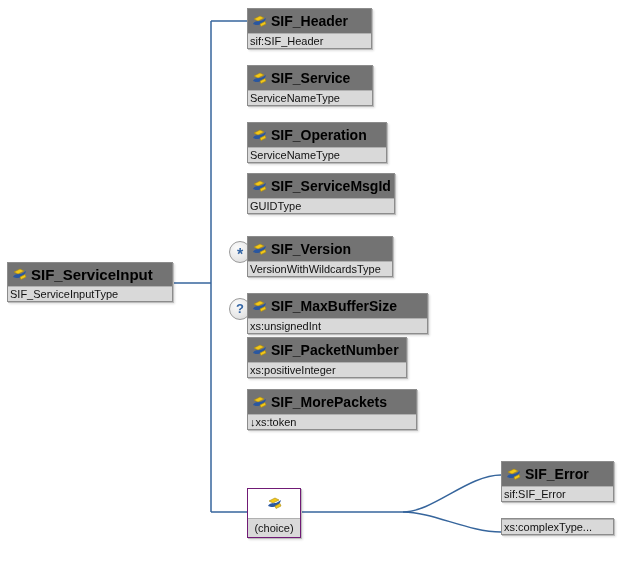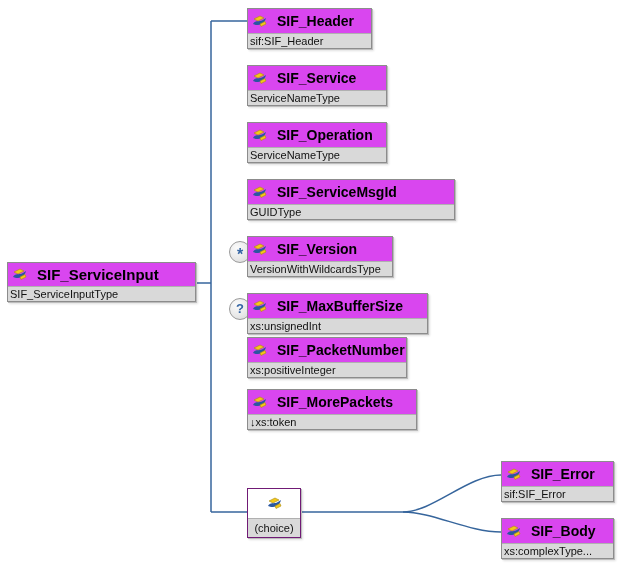--- a/index.html
+++ b/index.html
@@ -8,22 +8,22 @@
     font-family:"Liberation Sans", sans-serif; overflow:hidden;
   }
   svg.wires { position:absolute; left:0; top:0; z-index:0; }
 
   .node {
     position:absolute; z-index:2; box-sizing:border-box;
     border:1px solid #8c8c8c; background:#ffffff;
     box-shadow:1px 1px 0 #bdbdbd, 2px 2px 2px rgba(0,0,0,0.12);
   }
   .node-title {
-    display:flex; align-items:center; gap:10px;
-    height:24px; padding:0 5px 0 4px; background:#d946ef;
+    display:flex; align-items:center; gap:4px;
+    height:24px; padding:0 5px 0 4px; background:#737373;
     font-weight:bold; font-size:14px; color:#000; white-space:nowrap;
   }
   .node-sub {
     height:14px; line-height:14px; background:#d9d9d9;
     border-top:1px solid #b0b0b0; font-size:11px; padding:0 2px;
     color:#111; white-space:nowrap; overflow:hidden;
   }
   .root .node-title { height:23px; font-size:15px; }
 
   .choice-node { position:absolute; z-index:2; box-sizing:border-box;
@@ -54,21 +54,21 @@
       <path d="M174,283 H211"></path>
       <path d="M211,21 V512"></path>
       <path d="M211,21 H247"></path>
       <path d="M211,512 H247"></path>
       <path d="M301,512 H403"></path>
       <path d="M403,512 C433,512 468,475 501,475"></path>
       <path d="M403,512 C433,512 468,532 501,532"></path>
     </g>
   </svg>
 
-  <div class="node root" style="left:7px;top:262px;width:189px">
+  <div class="node root" style="left:7px;top:262px;width:166px">
     <div class="node-title">
       <span class="icon">
         <svg width="15" height="13" viewBox="0 0 15 13">
           <polygon points="2,4 8,1 12,3 6,6" fill="#f3c819" stroke="#a98a10" stroke-width="0.6"></polygon>
           <path d="M1,9 C3,5 7,7 10,5.5 C12,4.5 13,3.5 14,3 C13,7 10,10 6,10 C4,10 2,9.5 1,9 Z" fill="#2a57a0"></path>
           <polygon points="8,9 13,6.5 14,9 9,11.5" fill="#f3c819" stroke="#a98a10" stroke-width="0.6"></polygon>
         </svg>
       </span>
       <span>SIF_ServiceInput</span>
     </div>
@@ -89,21 +89,21 @@
             <polygon points="2,4 8,1 12,3 6,6" fill="#f3c819" stroke="#a98a10" stroke-width="0.6"></polygon>
             <path d="M1,9 C3,5 7,7 10,5.5 C12,4.5 13,3.5 14,3 C13,7 10,10 6,10 C4,10 2,9.5 1,9 Z" fill="#2a57a0"></path>
             <polygon points="8,9 13,6.5 14,9 9,11.5" fill="#f3c819" stroke="#a98a10" stroke-width="0.6"></polygon>
           </svg>
       </span>
       <span>SIF_Header</span>
     </div>
     <div class="node-sub">sif:SIF_Header</div>
   </div>
 
-  <div class="node" style="left:247px;top:65px;width:140px">
+  <div class="node" style="left:247px;top:65px;width:126px">
     <div class="node-title">
       <span class="icon">
         <svg width="15" height="13" viewBox="0 0 15 13">
             <polygon points="2,4 8,1 12,3 6,6" fill="#f3c819" stroke="#a98a10" stroke-width="0.6"></polygon>
             <path d="M1,9 C3,5 7,7 10,5.5 C12,4.5 13,3.5 14,3 C13,7 10,10 6,10 C4,10 2,9.5 1,9 Z" fill="#2a57a0"></path>
             <polygon points="8,9 13,6.5 14,9 9,11.5" fill="#f3c819" stroke="#a98a10" stroke-width="0.6"></polygon>
           </svg>
       </span>
       <span>SIF_Service</span>
     </div>
@@ -117,21 +117,21 @@
             <polygon points="2,4 8,1 12,3 6,6" fill="#f3c819" stroke="#a98a10" stroke-width="0.6"></polygon>
             <path d="M1,9 C3,5 7,7 10,5.5 C12,4.5 13,3.5 14,3 C13,7 10,10 6,10 C4,10 2,9.5 1,9 Z" fill="#2a57a0"></path>
             <polygon points="8,9 13,6.5 14,9 9,11.5" fill="#f3c819" stroke="#a98a10" stroke-width="0.6"></polygon>
           </svg>
       </span>
       <span>SIF_Operation</span>
     </div>
     <div class="node-sub">ServiceNameType</div>
   </div>
 
-  <div class="node" style="left:247px;top:179px;width:208px">
+  <div class="node" style="left:247px;top:173px;width:148px">
     <div class="node-title">
       <span class="icon">
         <svg width="15" height="13" viewBox="0 0 15 13">
             <polygon points="2,4 8,1 12,3 6,6" fill="#f3c819" stroke="#a98a10" stroke-width="0.6"></polygon>
             <path d="M1,9 C3,5 7,7 10,5.5 C12,4.5 13,3.5 14,3 C13,7 10,10 6,10 C4,10 2,9.5 1,9 Z" fill="#2a57a0"></path>
             <polygon points="8,9 13,6.5 14,9 9,11.5" fill="#f3c819" stroke="#a98a10" stroke-width="0.6"></polygon>
           </svg>
       </span>
       <span>SIF_ServiceMsgId</span>
     </div>
@@ -215,26 +215,16 @@
             <path d="M1,9 C3,5 7,7 10,5.5 C12,4.5 13,3.5 14,3 C13,7 10,10 6,10 C4,10 2,9.5 1,9 Z" fill="#2a57a0"></path>
             <polygon points="8,9 13,6.5 14,9 9,11.5" fill="#f3c819" stroke="#a98a10" stroke-width="0.6"></polygon>
           </svg>
       </span>
       <span>SIF_Error</span>
     </div>
     <div class="node-sub">sif:SIF_Error</div>
   </div>
 
   <div class="node" style="left:501px;top:518px;width:113px">
-    <div class="node-title">
-      <span class="icon">
-        <svg width="15" height="13" viewBox="0 0 15 13">
-            <polygon points="2,4 8,1 12,3 6,6" fill="#f3c819" stroke="#a98a10" stroke-width="0.6"></polygon>
-            <path d="M1,9 C3,5 7,7 10,5.5 C12,4.5 13,3.5 14,3 C13,7 10,10 6,10 C4,10 2,9.5 1,9 Z" fill="#2a57a0"></path>
-            <polygon points="8,9 13,6.5 14,9 9,11.5" fill="#f3c819" stroke="#a98a10" stroke-width="0.6"></polygon>
-          </svg>
-      </span>
-      <span>SIF_Body</span>
-    </div>
     <div class="node-sub">xs:complexType...</div>
   </div>
 
 </div>
 
 </body></html>

